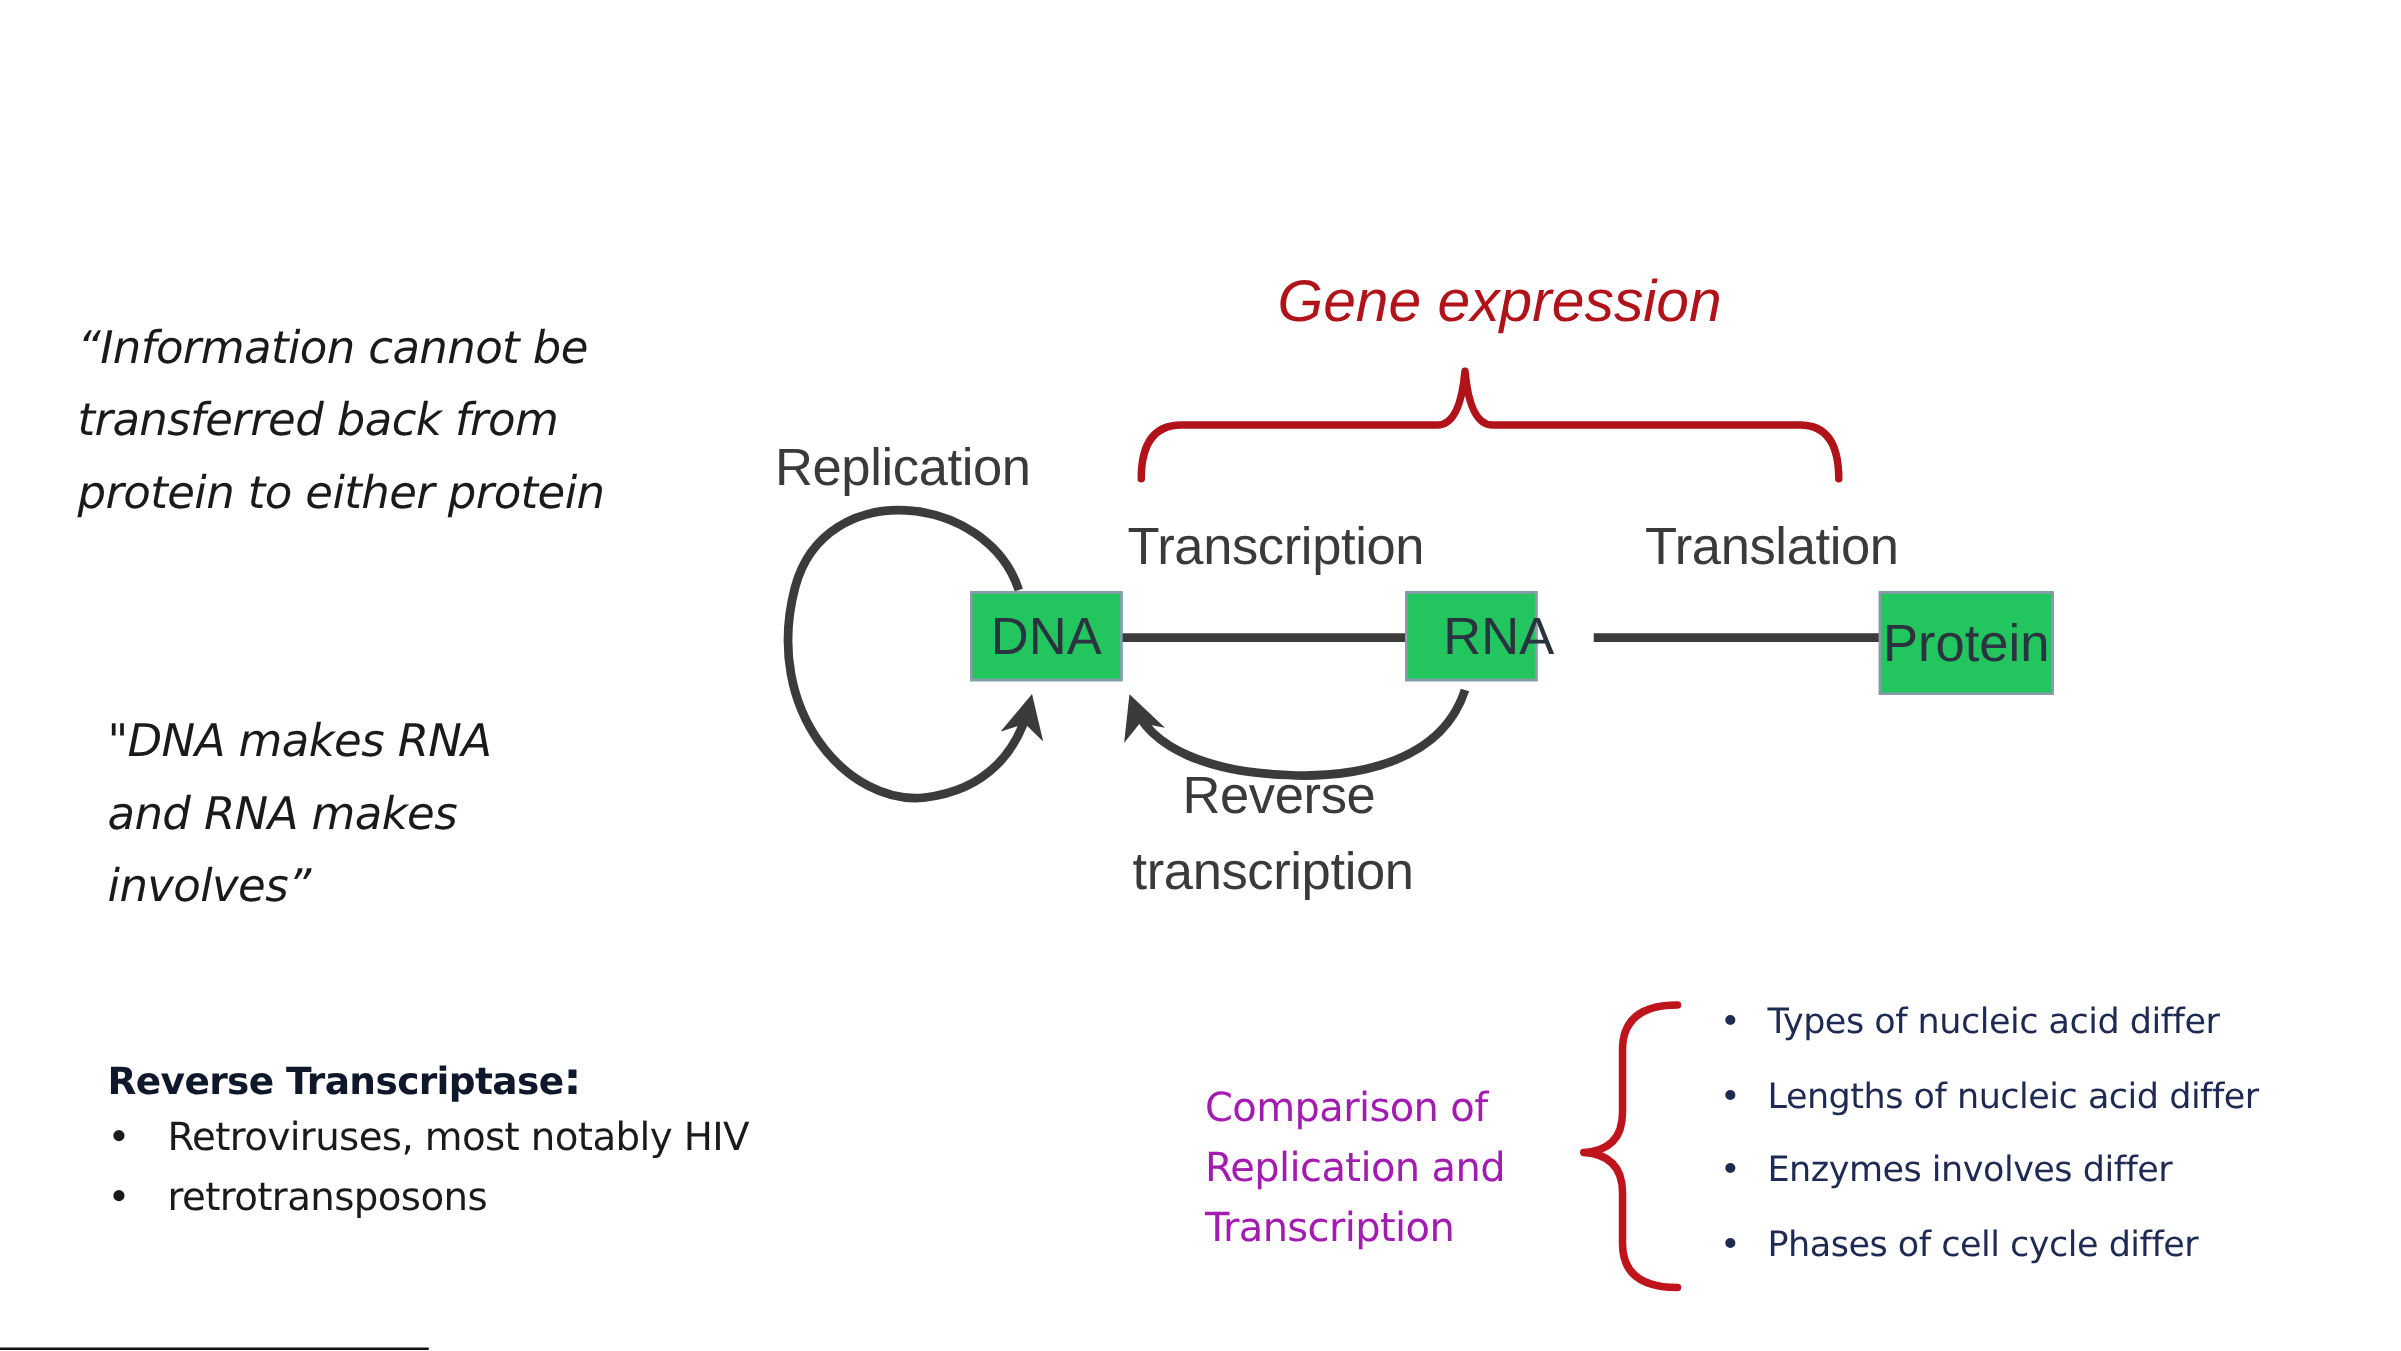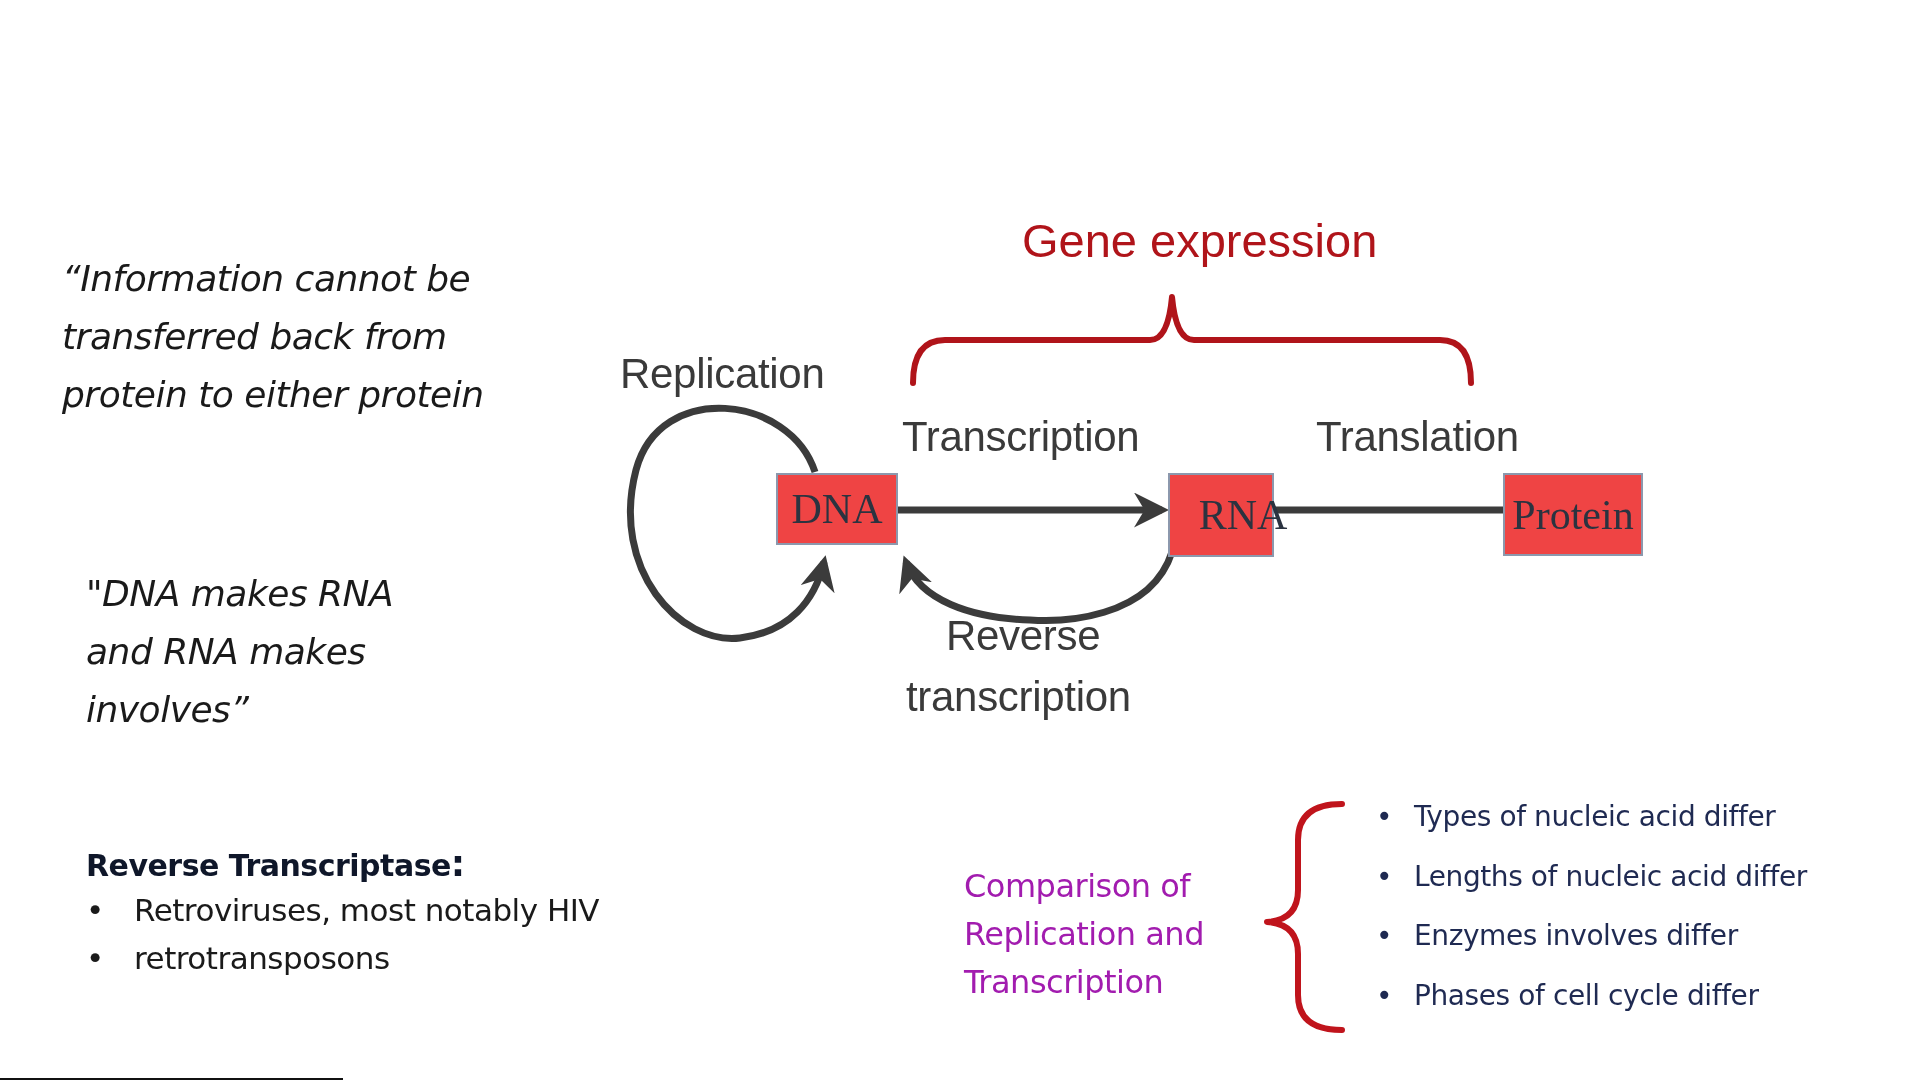--- a/index.html
+++ b/index.html
@@ -1,21 +1,21 @@
 <!DOCTYPE html>
 <html><head>
 <meta charset="utf-8">
 <style>
   html, body { margin: 0; padding: 0; background: #ffffff; }
   body { width: 1921px; height: 1081px; position: relative; overflow: hidden; }
   .abs { position: absolute; white-space: nowrap; }
   .quote { font-family: "DejaVu Sans", sans-serif; font-style: italic; color: #1a1a1a; font-size: 36px; line-height: 58px; letter-spacing: -0.5px; }
   .diag-label { font-family: "Liberation Sans", sans-serif; color: #3a3a3a; font-size: 42px; letter-spacing: -0.3px; }
-  .box { position: absolute; background: #ef4444; border: 2px solid #8c98ad; box-sizing: border-box; display: flex; align-items: center; justify-content: center; font-family: Liberation Serif, serif; font-size: 42px; color: #2b3340; }
-  .gene { font-family: "Liberation Sans", sans-serif; color: #b0141a; font-size: 47px; }
+  .box { position: absolute; background: #22c55e; border: 2px solid #8c98ad; box-sizing: border-box; display: flex; align-items: center; justify-content: center; font-family: Liberation Sans, sans-serif; font-size: 42px; color: #2b3340; }
+  .gene { font-family: "Liberation Sans", sans-serif; color: #b0141a; font-size: 47px; font-style: italic; }
   .rt-heading { font-family: "DejaVu Sans", sans-serif; font-weight: bold; font-size: 30px; color: #0f172a; letter-spacing: -0.5px; }
   .rt-list { font-family: "DejaVu Sans", sans-serif; font-size: 31px; color: #1a1a1a; letter-spacing: -0.5px; line-height: 48px; }
   .rt-item { position: relative; padding-left: 48px; }
   .rt-bullet { position: absolute; left: 0; top: 0; }
   .cmp-title { font-family: "DejaVu Sans", sans-serif; color: #a21caf; font-size: 32px; line-height: 48px; letter-spacing: -0.5px; }
   .cmp-list { font-family: "DejaVu Sans", sans-serif; color: #1f2a52; font-size: 28px; letter-spacing: -0.4px; }
   .cmp-item { position: absolute; left: 0; white-space: nowrap; }
   .cmp-bullet { display: inline-block; width: 38px; }
   svg { position: absolute; left: 0; top: 0; }
 </style>
@@ -60,21 +60,21 @@
 
 <div class="abs diag-label" style="left:620px; top:350px;">Replication</div>
 <div class="abs diag-label" style="left:902px; top:413px;">Transcription</div>
 <div class="abs diag-label" style="left:1316px; top:413px;">Translation</div>
 <div class="abs diag-label" style="left:946px; top:612px;">Reverse</div>
 <div class="abs diag-label" style="left:906px; top:673px;">transcription</div>
 
 <div class="box" style="left:776px; top:473px; width:122px; height:72px;">
   <span>DNA</span>
 </div>
-<div class="box" style="left:1168px; top:473px; width:106px; height:84px;padding-left:44px;">
+<div class="box" style="left:1124px; top:473px; width:106px; height:72px;padding-left:44px;">
   <span>RNA</span>
 </div>
 <div class="box" style="left:1503px; top:473px; width:140px; height:83px;">
   <span>Protein</span>
 </div>
 
 <div class="abs" style="left:86px; top:843px;">
   <div class="rt-heading">
     <span>Reverse Transcriptase</span><span style="font-size:36px;">:</span>
   </div>

